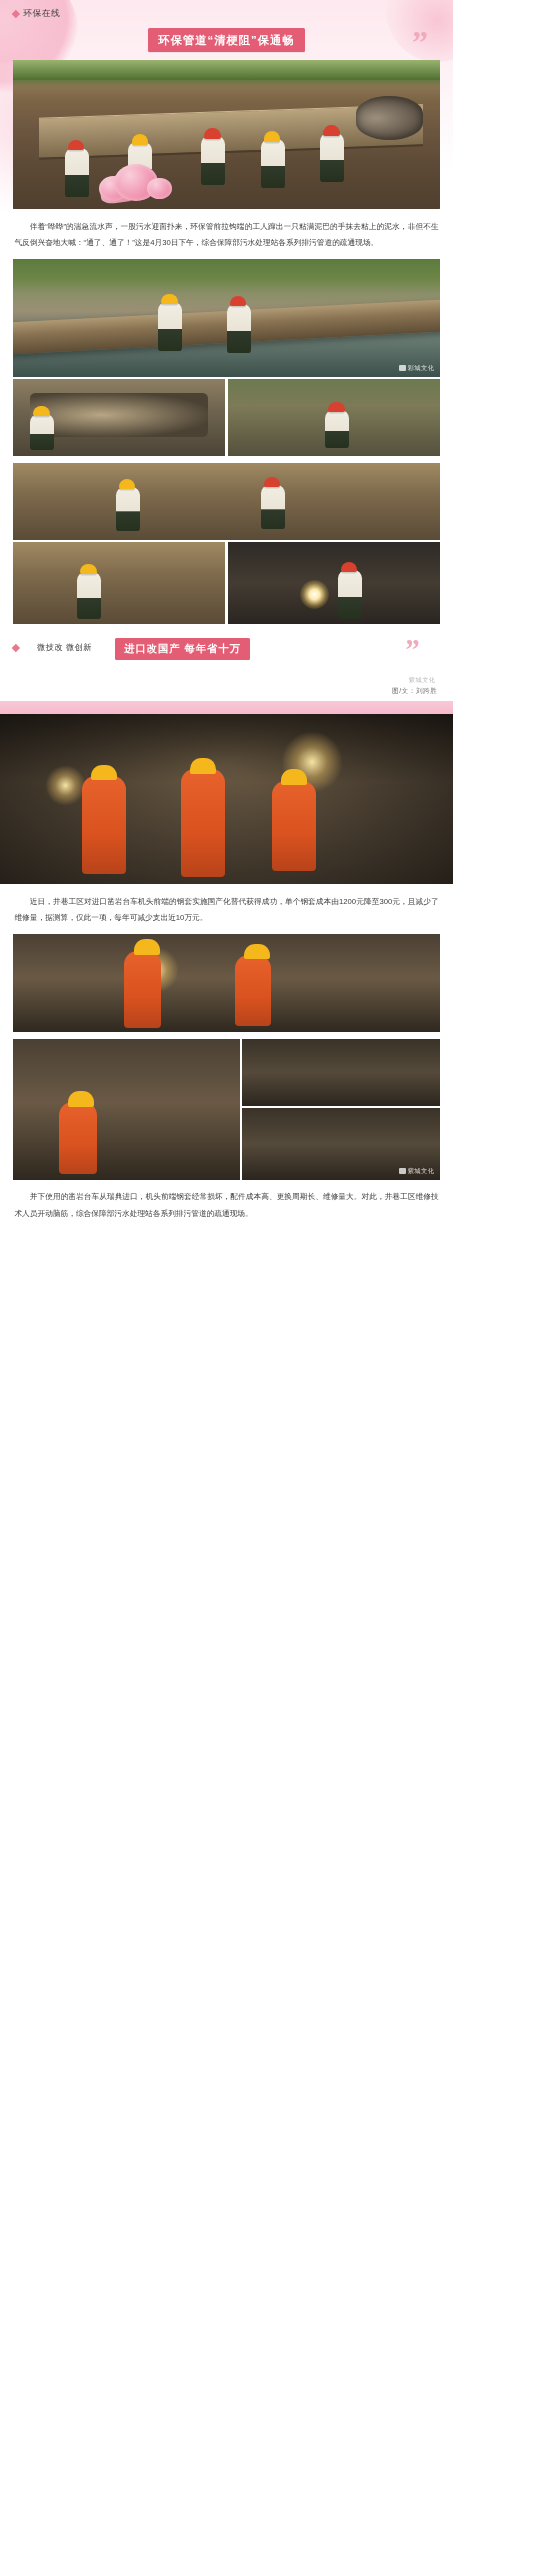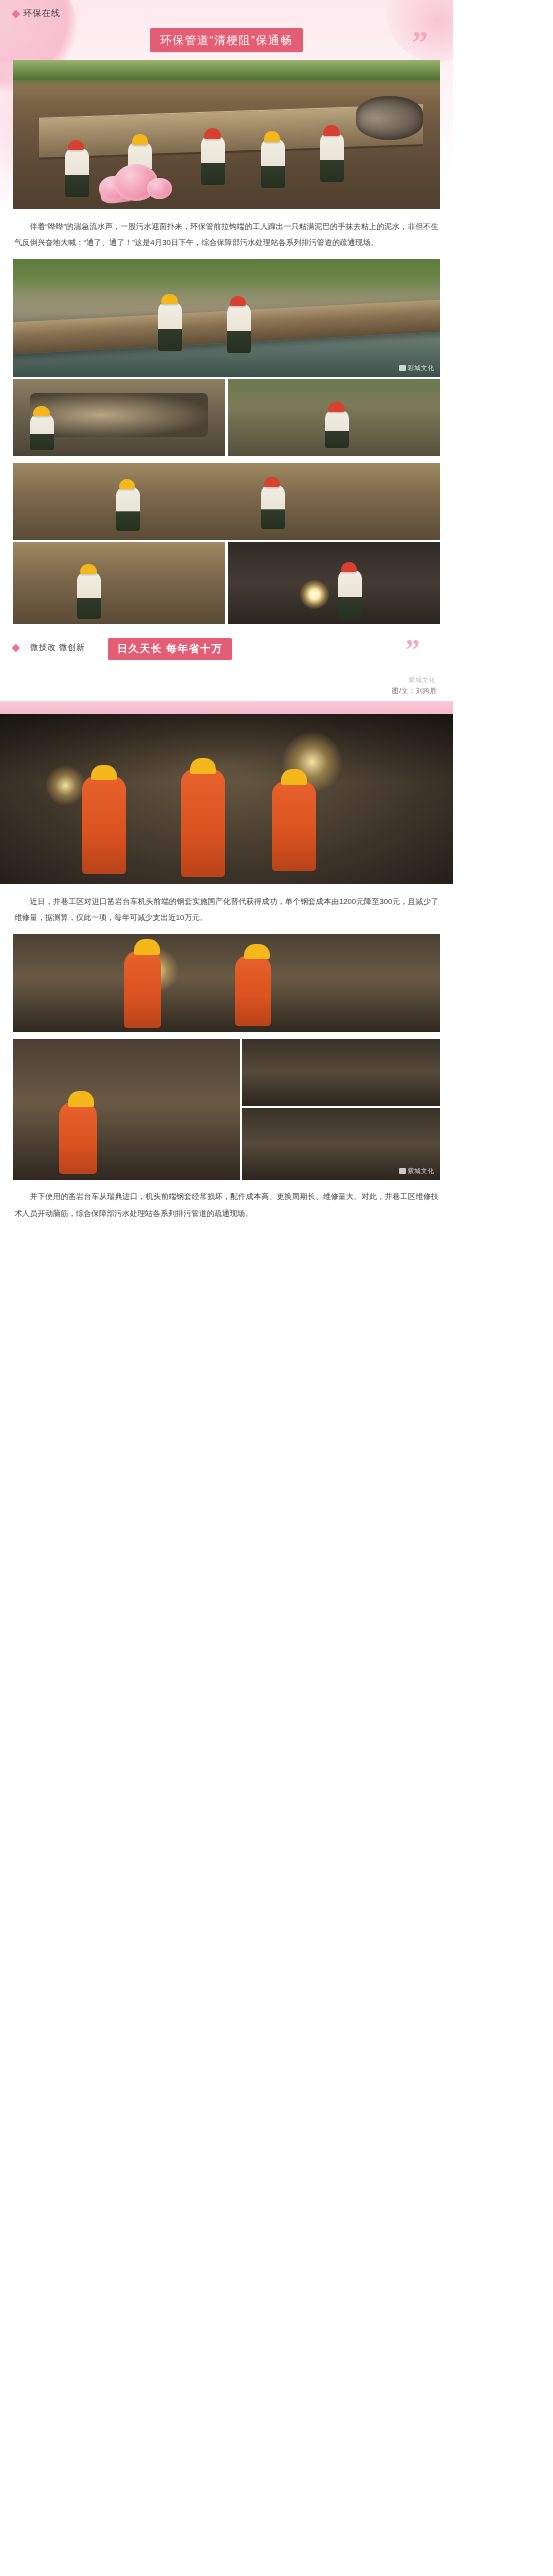--- a/index.html
+++ b/index.html
@@ -52,21 +52,21 @@
     position: relative;
     text-align: center;
     margin-top: -3.1px;
     padding: 0 20.6px;
   }
   .main-title {
     display: inline-block;
     background: #e35d74;
     color: #fff;
     font-size: 11.3px;
-    font-weight: normal;
+    font-weight: bold;
     letter-spacing: 1px;
     padding: 4.6px 10.3px;
     border-radius: 1.5px;
     box-shadow: 0 1px 0 rgba(0,0,0,.06);
   }
   .quote-mark {
     position: absolute;
     right: 28px;
     top: 2.1px;
     color: #f0aabc;
@@ -236,21 +236,21 @@
     border-radius: 50%;
   }
 
   
   .section-head {
     margin: 13.4px 13.4px 0 13.4px;
     position: relative;
     height: 36px;
   }
   .section-head .col-tag {
-    display: inline-flex; align-items: center; gap: 11px;
+    display: inline-flex; align-items: center; gap: 18px;
     font-size: 8.2px; color: #3e3e3e; letter-spacing: 0.5px;
   }
   .section-head .col-tag .sq { width: 5.7px; height: 5.7px; background: #e8788f; transform: rotate(45deg); }
   .sub-title {
     display: inline-block;
     background: #e35d74;
     color:#fff;
     font-size: 10.3px;
     font-weight: bold;
     letter-spacing: 1px;
@@ -407,21 +407,21 @@
       <div class="worker w3 red" style="left:52%; bottom:6%; height:49px;"></div>
     </div>
   </div>
 
 
   <div class="section-head">
     <span class="col-tag">
       <span class="sq"></span>
       <span>微技改 微创新</span>
     </span>
-    <span class="sub-title">日久天长 每年省十万</span>
+    <span class="sub-title">进口改国产 每年省十万</span>
     <span class="quote-mark">”</span>
   </div>
 
   <div class="wm-right">
     <span class="wm-text">紫城文化</span>
   </div>
   <div class="byline">图/文：刘跨胜</div>
 
   <div class="pink-band"></div>
 

